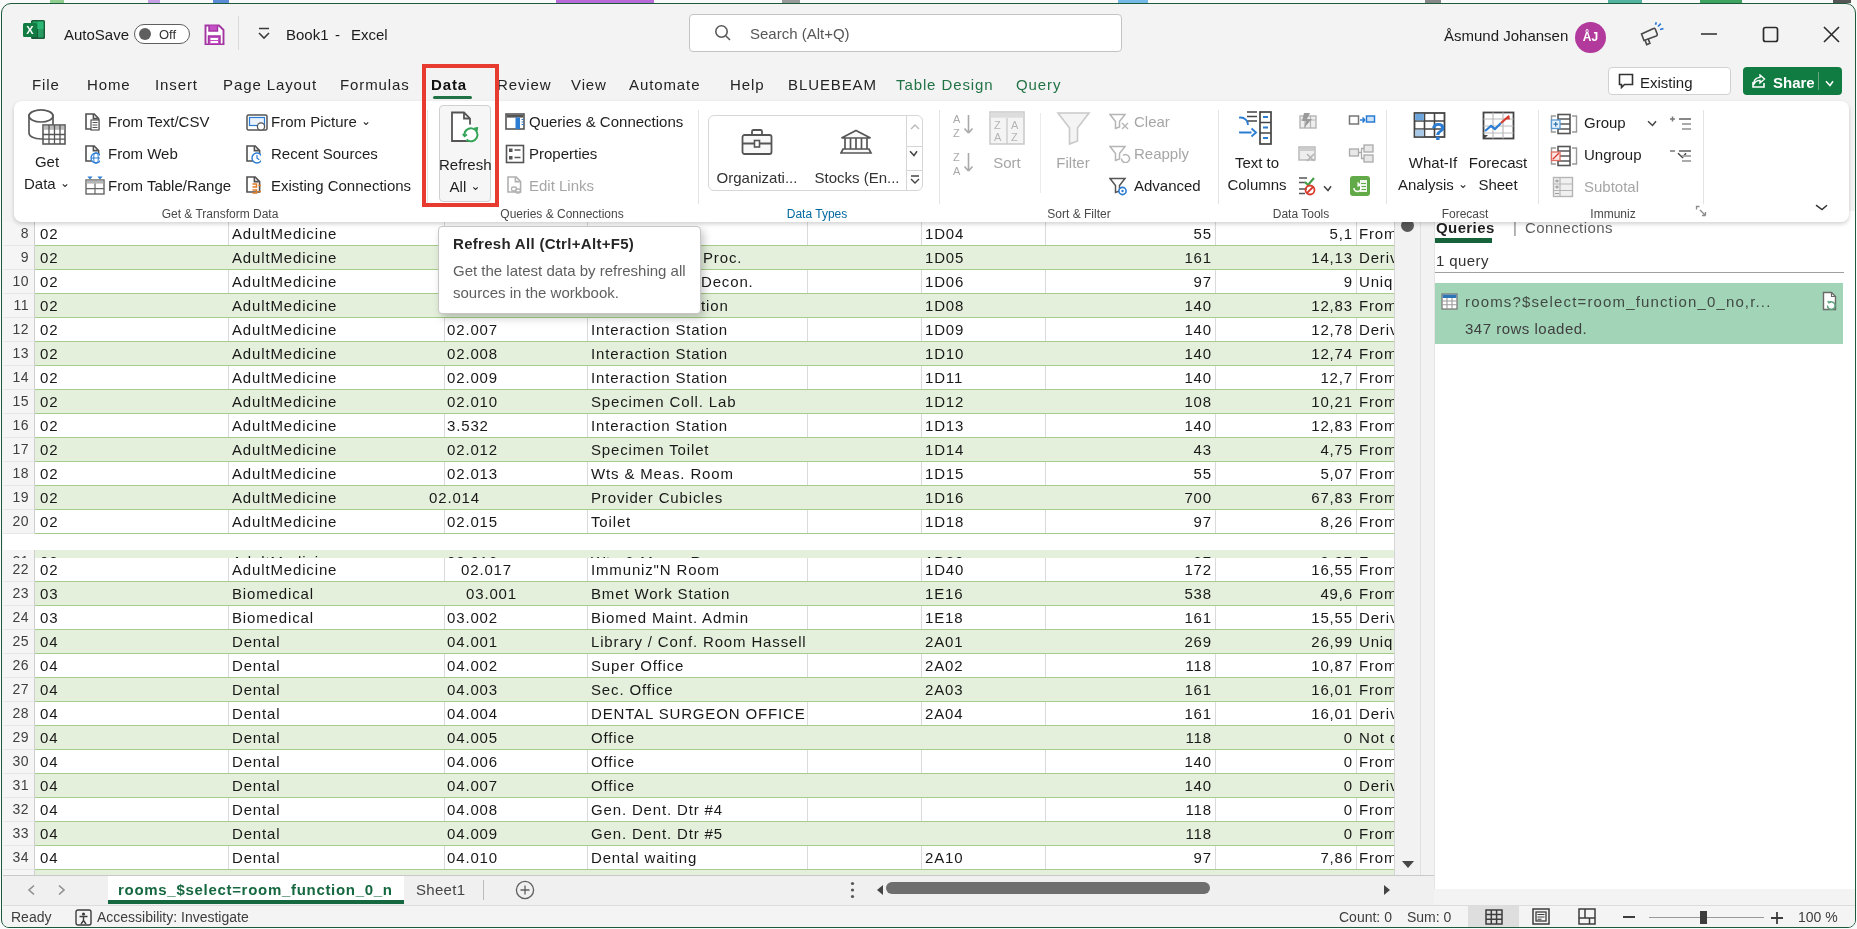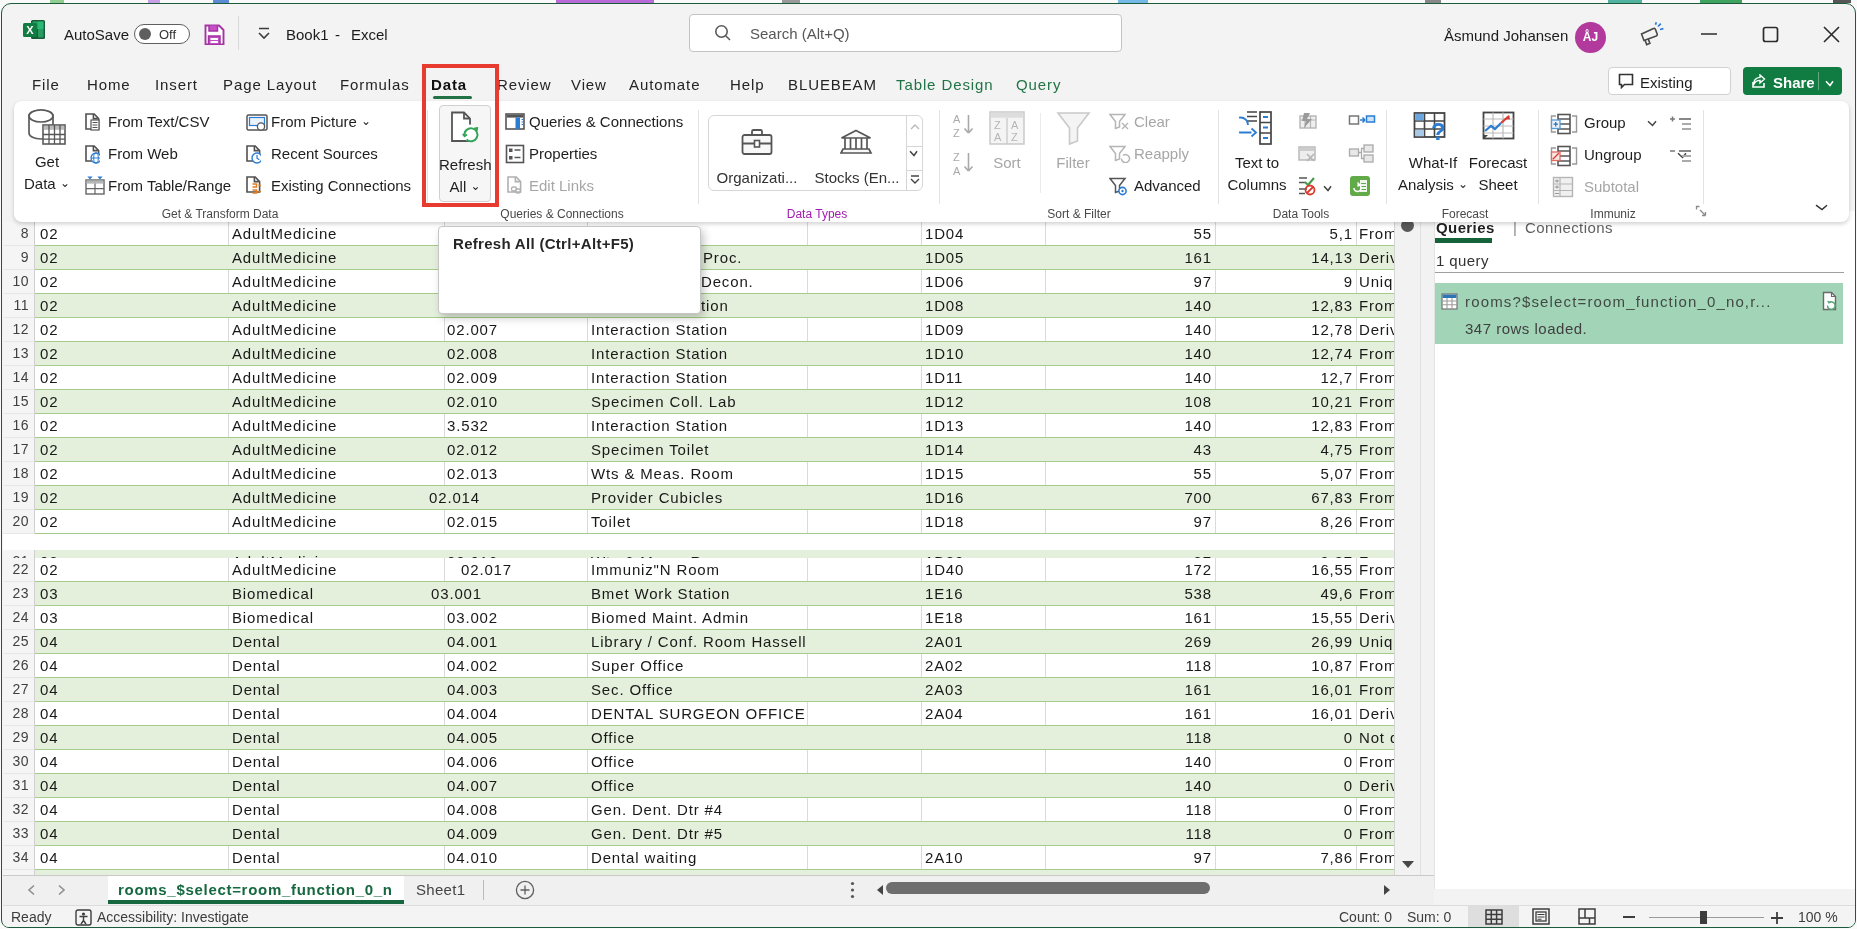--- a/index.html
+++ b/index.html
@@ -147,21 +147,21 @@
 <div class="abs" style="left:1537px;top:109px;width:1px;height:94px;background:#e3e3e3;z-index:6"></div>
 <div class="abs" style="left:1702px;top:109px;width:1px;height:94px;background:#e3e3e3;z-index:6"></div>
 <div class="abs" style="left:1039px;top:112px;width:1px;height:80px;background:#ebebeb;z-index:6"></div>
 <div class="abs" style="left:219px;top:206px;width:0;display:flex;justify-content:center;z-index:6">
         <span style="font-size:12px;color:#484848;white-space:nowrap">Get &amp; Transform Data</span>
       </div>
 <div class="abs" style="left:561px;top:206px;width:0;display:flex;justify-content:center;z-index:6">
         <span style="font-size:12px;color:#484848;white-space:nowrap">Queries &amp; Connections</span>
       </div>
 <div class="abs" style="left:816px;top:206px;width:0;display:flex;justify-content:center;z-index:6">
-        <span style="font-size:12px;color:#a21caf;white-space:nowrap">Data Types</span>
+        <span style="font-size:12px;color:#0369a1;white-space:nowrap">Data Types</span>
       </div>
 <div class="abs" style="left:1078px;top:206px;width:0;display:flex;justify-content:center;z-index:6">
         <span style="font-size:12px;color:#484848;white-space:nowrap">Sort &amp; Filter</span>
       </div>
 <div class="abs" style="left:1300px;top:206px;width:0;display:flex;justify-content:center;z-index:6">
         <span style="font-size:12px;color:#484848;white-space:nowrap">Data Tools</span>
       </div>
 <div class="abs" style="left:1464px;top:206px;width:0;display:flex;justify-content:center;z-index:6">
         <span style="font-size:12px;color:#484848;white-space:nowrap">Forecast</span>
       </div>
@@ -653,21 +653,21 @@
           <div class="vl" style="left:804px"></div>
           <div class="vl" style="left:918px"></div>
           <div class="vl" style="left:1042px"></div>
           <div class="vl" style="left:1212px"></div>
           <div class="vl" style="left:1353px"></div>
         </div>
         <div class="row g" style="top:360px">
           <div class="rh">23</div>
           <div class="cell" style="left:32px;width:193px;padding-left:5px">03</div>
           <div class="cell" style="left:225px;width:216px;padding-left:4px">Biomedical</div>
-          <div class="cell" style="left:425px;width:143px;padding-left:3px">03.001</div>
+          <div class="cell" style="left:460px;width:143px;padding-left:3px">03.001</div>
           <div class="cell" style="left:584px;width:220px;padding-left:4px">Bmet Work Station</div>
           <div class="cell" style="left:918px;width:124px;padding-left:4px">1E16</div>
           <div class="cell" style="left:1042px;width:170px;padding-right:3px;text-align:right">538</div>
           <div class="cell" style="left:1212px;width:141px;padding-right:3px;text-align:right">49,6</div>
           <div class="cell" style="left:1353px;width:38px;padding-left:3px">From</div>
         </div>
         <div class="row w" style="top:384px">
           <div class="rh">24</div>
           <div class="cell" style="left:32px;width:193px;padding-left:5px">03</div>
           <div class="cell" style="left:225px;width:216px;padding-left:4px">Biomedical</div>
@@ -857,20 +857,21 @@
 <div class="ptx" style="left:1464px;top:292px;font-size:15px;color:#414a44;letter-spacing:1.15px">rooms?$select=room_function_0_no,r...</div>
 <div class="ptx" style="left:1464px;top:319px;font-size:15px;color:#404040;letter-spacing:0.5px">347 rows loaded.</div>
 <svg class="abs" style="left:1821px;top:290px;z-index:4;" width="16" height="21" viewBox="0 0 16 21">
 <path d="M1.5 1.5 h8 l4 4 V18.5 H1.5 Z" fill="#fff" stroke="#6a6a6a" stroke-width="1.4"></path>
 <path d="M9.5 1.5 v4 h4" fill="none" stroke="#6a6a6a" stroke-width="1.2"></path>
 <path d="M5.5 14.5 a3.8 3.8 0 1 0 1.4 -2.8" fill="none" stroke="#5ba57c" stroke-width="1.5"></path>
 <path d="M5.7 9.8 l1.2 2 2 -1.2" fill="none" stroke="#5ba57c" stroke-width="1.3"></path>
 </svg>
 <div class="tip"></div>
 <div class="tiptx" style="left:452px;top:234px;font-size:15px;font-weight:bold;color:#262626;letter-spacing:0.3px">Refresh All (Ctrl+Alt+F5)</div>
+<div class="tiptx" style="left:452px;top:259px;font-size:15px;color:#605f5f;width:242px;line-height:21.5px;letter-spacing:0px">Get the latest data by refreshing all sources in the workbook.</div>
 <div class="redbox"></div>
 <div class="tabbar"></div>
 <svg class="abs" style="left:26px;top:883px;z-index:3;" width="9" height="12" viewBox="0 0 9 12">
         <path d="M7 1.5 L2 6 L7 10.5" fill="none" stroke="#8f8f8f" stroke-width="1.6"></path>
       </svg>
 <svg class="abs" style="left:56px;top:883px;z-index:3;" width="9" height="12" viewBox="0 0 9 12">
         <path d="M2 1.5 L7 6 L2 10.5" fill="none" stroke="#8f8f8f" stroke-width="1.6"></path>
       </svg>
 <div class="bbt" style="left:107px;top:875px;width:296px;height:25px;background:#fff"></div>
 <div class="bbt" style="left:107px;top:899px;width:296px;height:4px;background:#15683f"></div>

